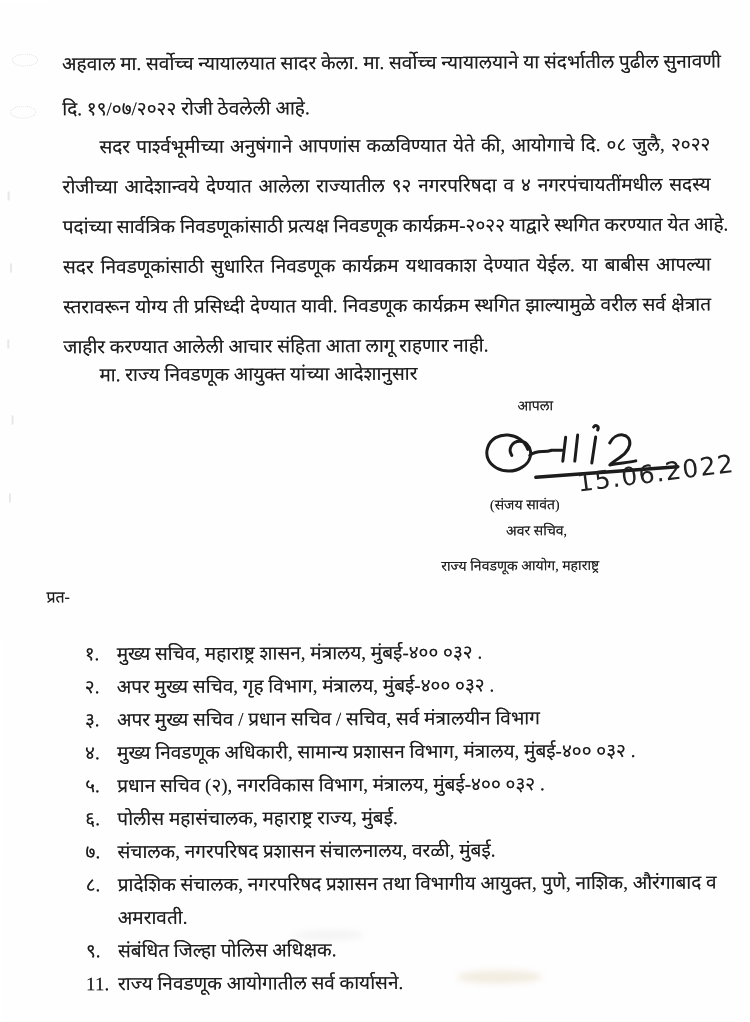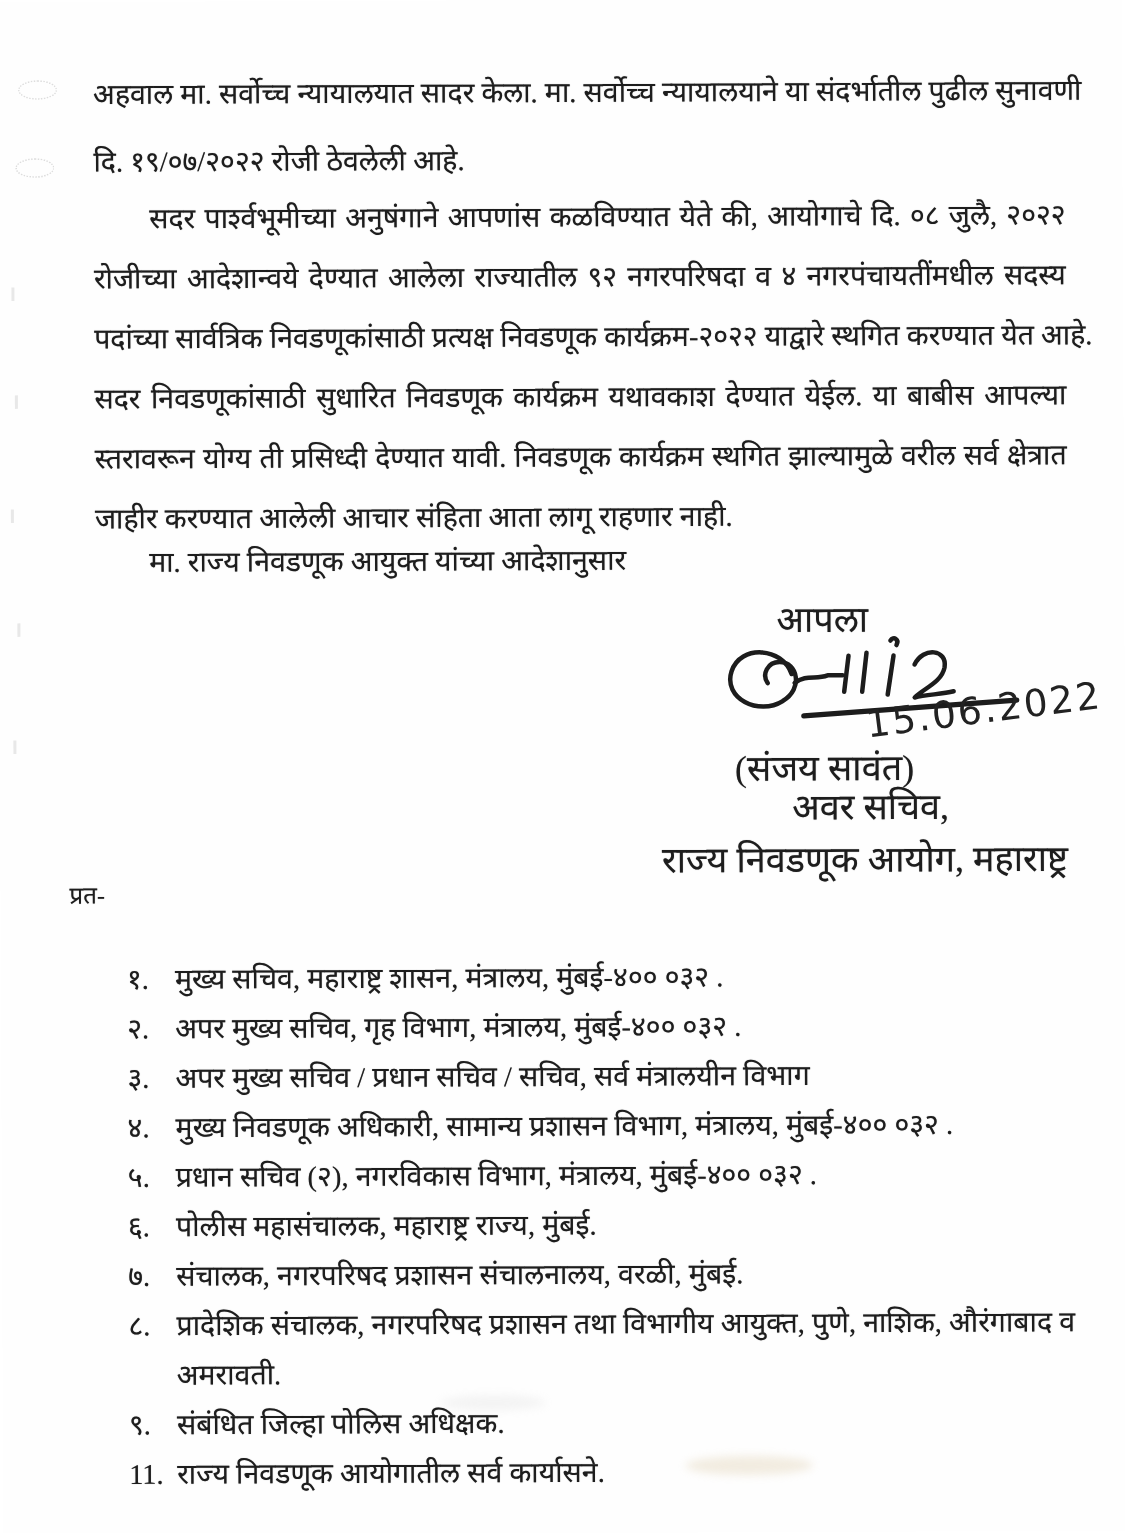--- a/index.html
+++ b/index.html
@@ -50,38 +50,38 @@
     position: absolute;
     left: 100px;
     top: 360px;
     font-size: 19px;
     white-space: nowrap;
   }
 
   
   .closing-item {
     position: absolute;
-    font-size: 24px;
+    font-size: 14px;
     white-space: nowrap;
   }
   #salutation   { left: 518px; top: 396px; }
   #sig-scribble { position: absolute; left: 478px; top: 420px; width: 212px; height: 70px; }
   #sig-name     { left: 490px; top: 479px; margin-top: 16px; }
   #hand-date {
     position: absolute;
     left: 577px;
     top: 460px;
     font-family: "DejaVu Sans", sans-serif;
     font-size: 25px;
     letter-spacing: 1.5px;
     transform: rotate(-7deg);
     color: #222;
     white-space: nowrap;
   }
-  #designation  { left: 528px; top: 521px; }
+  #designation  { left: 506px; top: 521px; }
   #organization { left: 441px; top: 556px; text-align: center; }
 
   
   #copies-label {
     position: absolute;
     left: 46px;
     top: 584px;
     font-size: 16px;
   }
   #copies-list {

